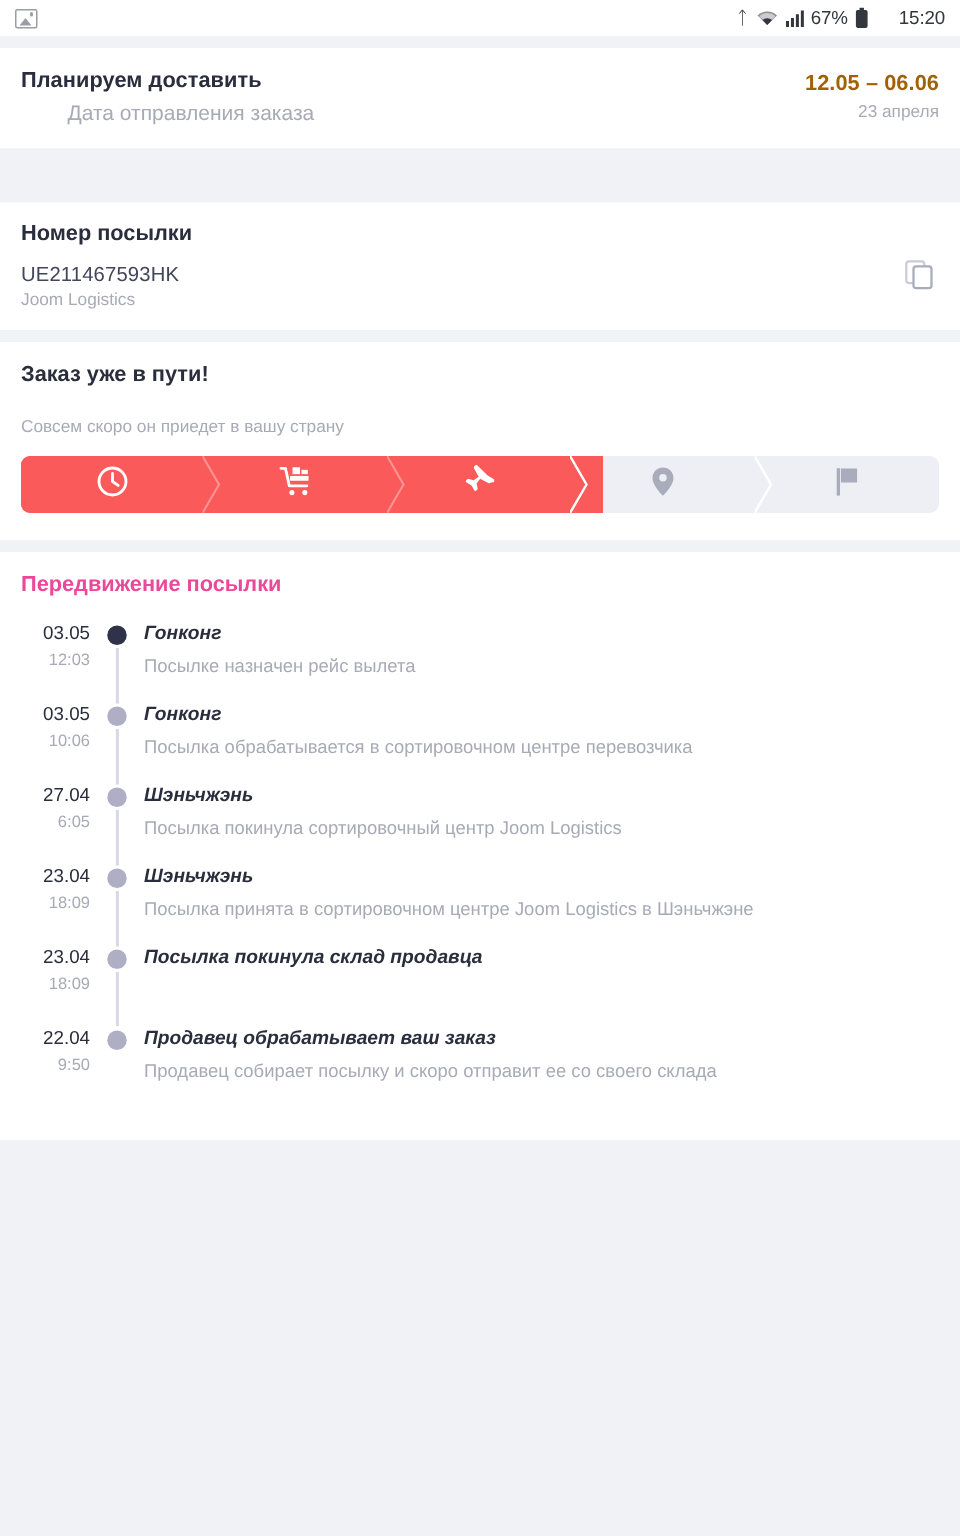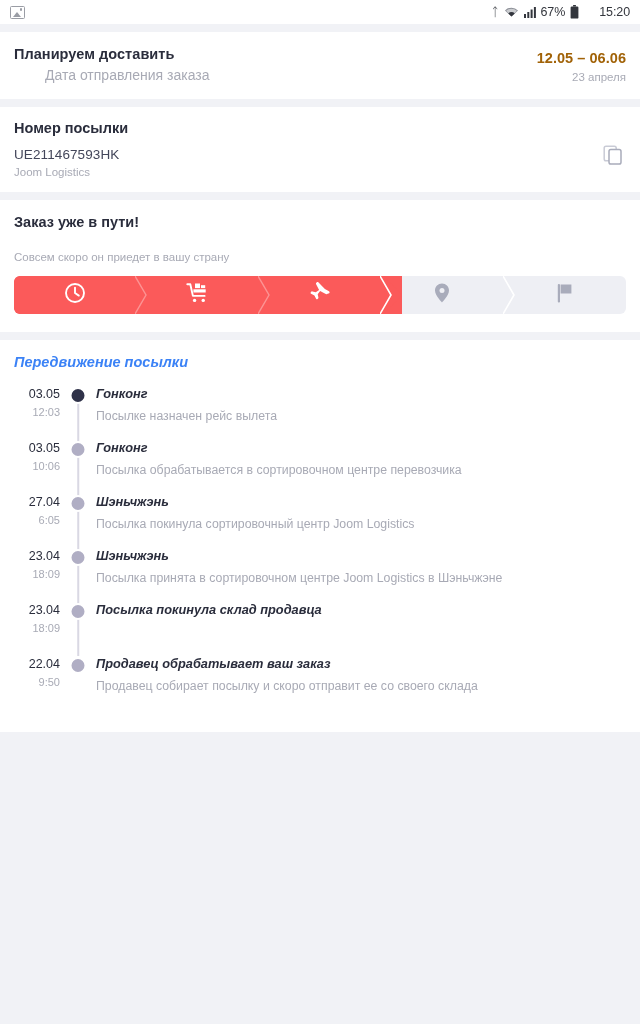--- a/index.html
+++ b/index.html
@@ -92,21 +92,21 @@
   .card {
     background: #FFFFFF;
     width: 640px;
   }
   .gap { height: 8px; background: #F1F2F6; }
 
   
   .delivery {
     display: flex;
     justify-content: space-between;
-    align-items: flex-end;
+    align-items: center;
     padding: 14px 14px 16px 14px;
     gap: 22px;
   }
   .delivery-left .d-title {
     font-size: 14.5px;
     font-weight: 700;
     color: #2A2D3C;
     margin-bottom: 5px;
     letter-spacing: 0.05px;
   }
@@ -125,20 +125,21 @@
   }
   .delivery-right .d-date {
     font-size: 11.5px;
     color: #A8AAB5;
   }
 
   
   .parcel {
     padding: 13px 31px 14px 14px;
     position: relative;
+    margin-top: 28px;
   }
   .parcel-head {
     font-size: 14.5px;
     font-weight: 700;
     color: #2A2D3C;
     margin-bottom: 11px;
   }
   .parcel-num {
     font-size: 13.5px;
     color: #43465A;
@@ -201,24 +202,23 @@
     background: #FB5A5A;
     pointer-events: none;
   }
   .step-ico { position: relative; z-index: 3; display: block; }
 
   
   .timeline-card { padding: 14px 0 22px 0; }
   .t-title {
     font-size: 14.5px;
     font-weight: 700;
-    color: #3b82f6;
+    color: #ec4899;
     padding: 0 14px;
     margin-bottom: 16px;
-    font-style: italic;
   }
   .t-list { position: relative; margin-top: 12px; }
   .t-row {
     display: flex;
     align-items: flex-start;
     padding: 0 14px;
     position: relative;
     min-height: 54px;
   }
   .t-when {

